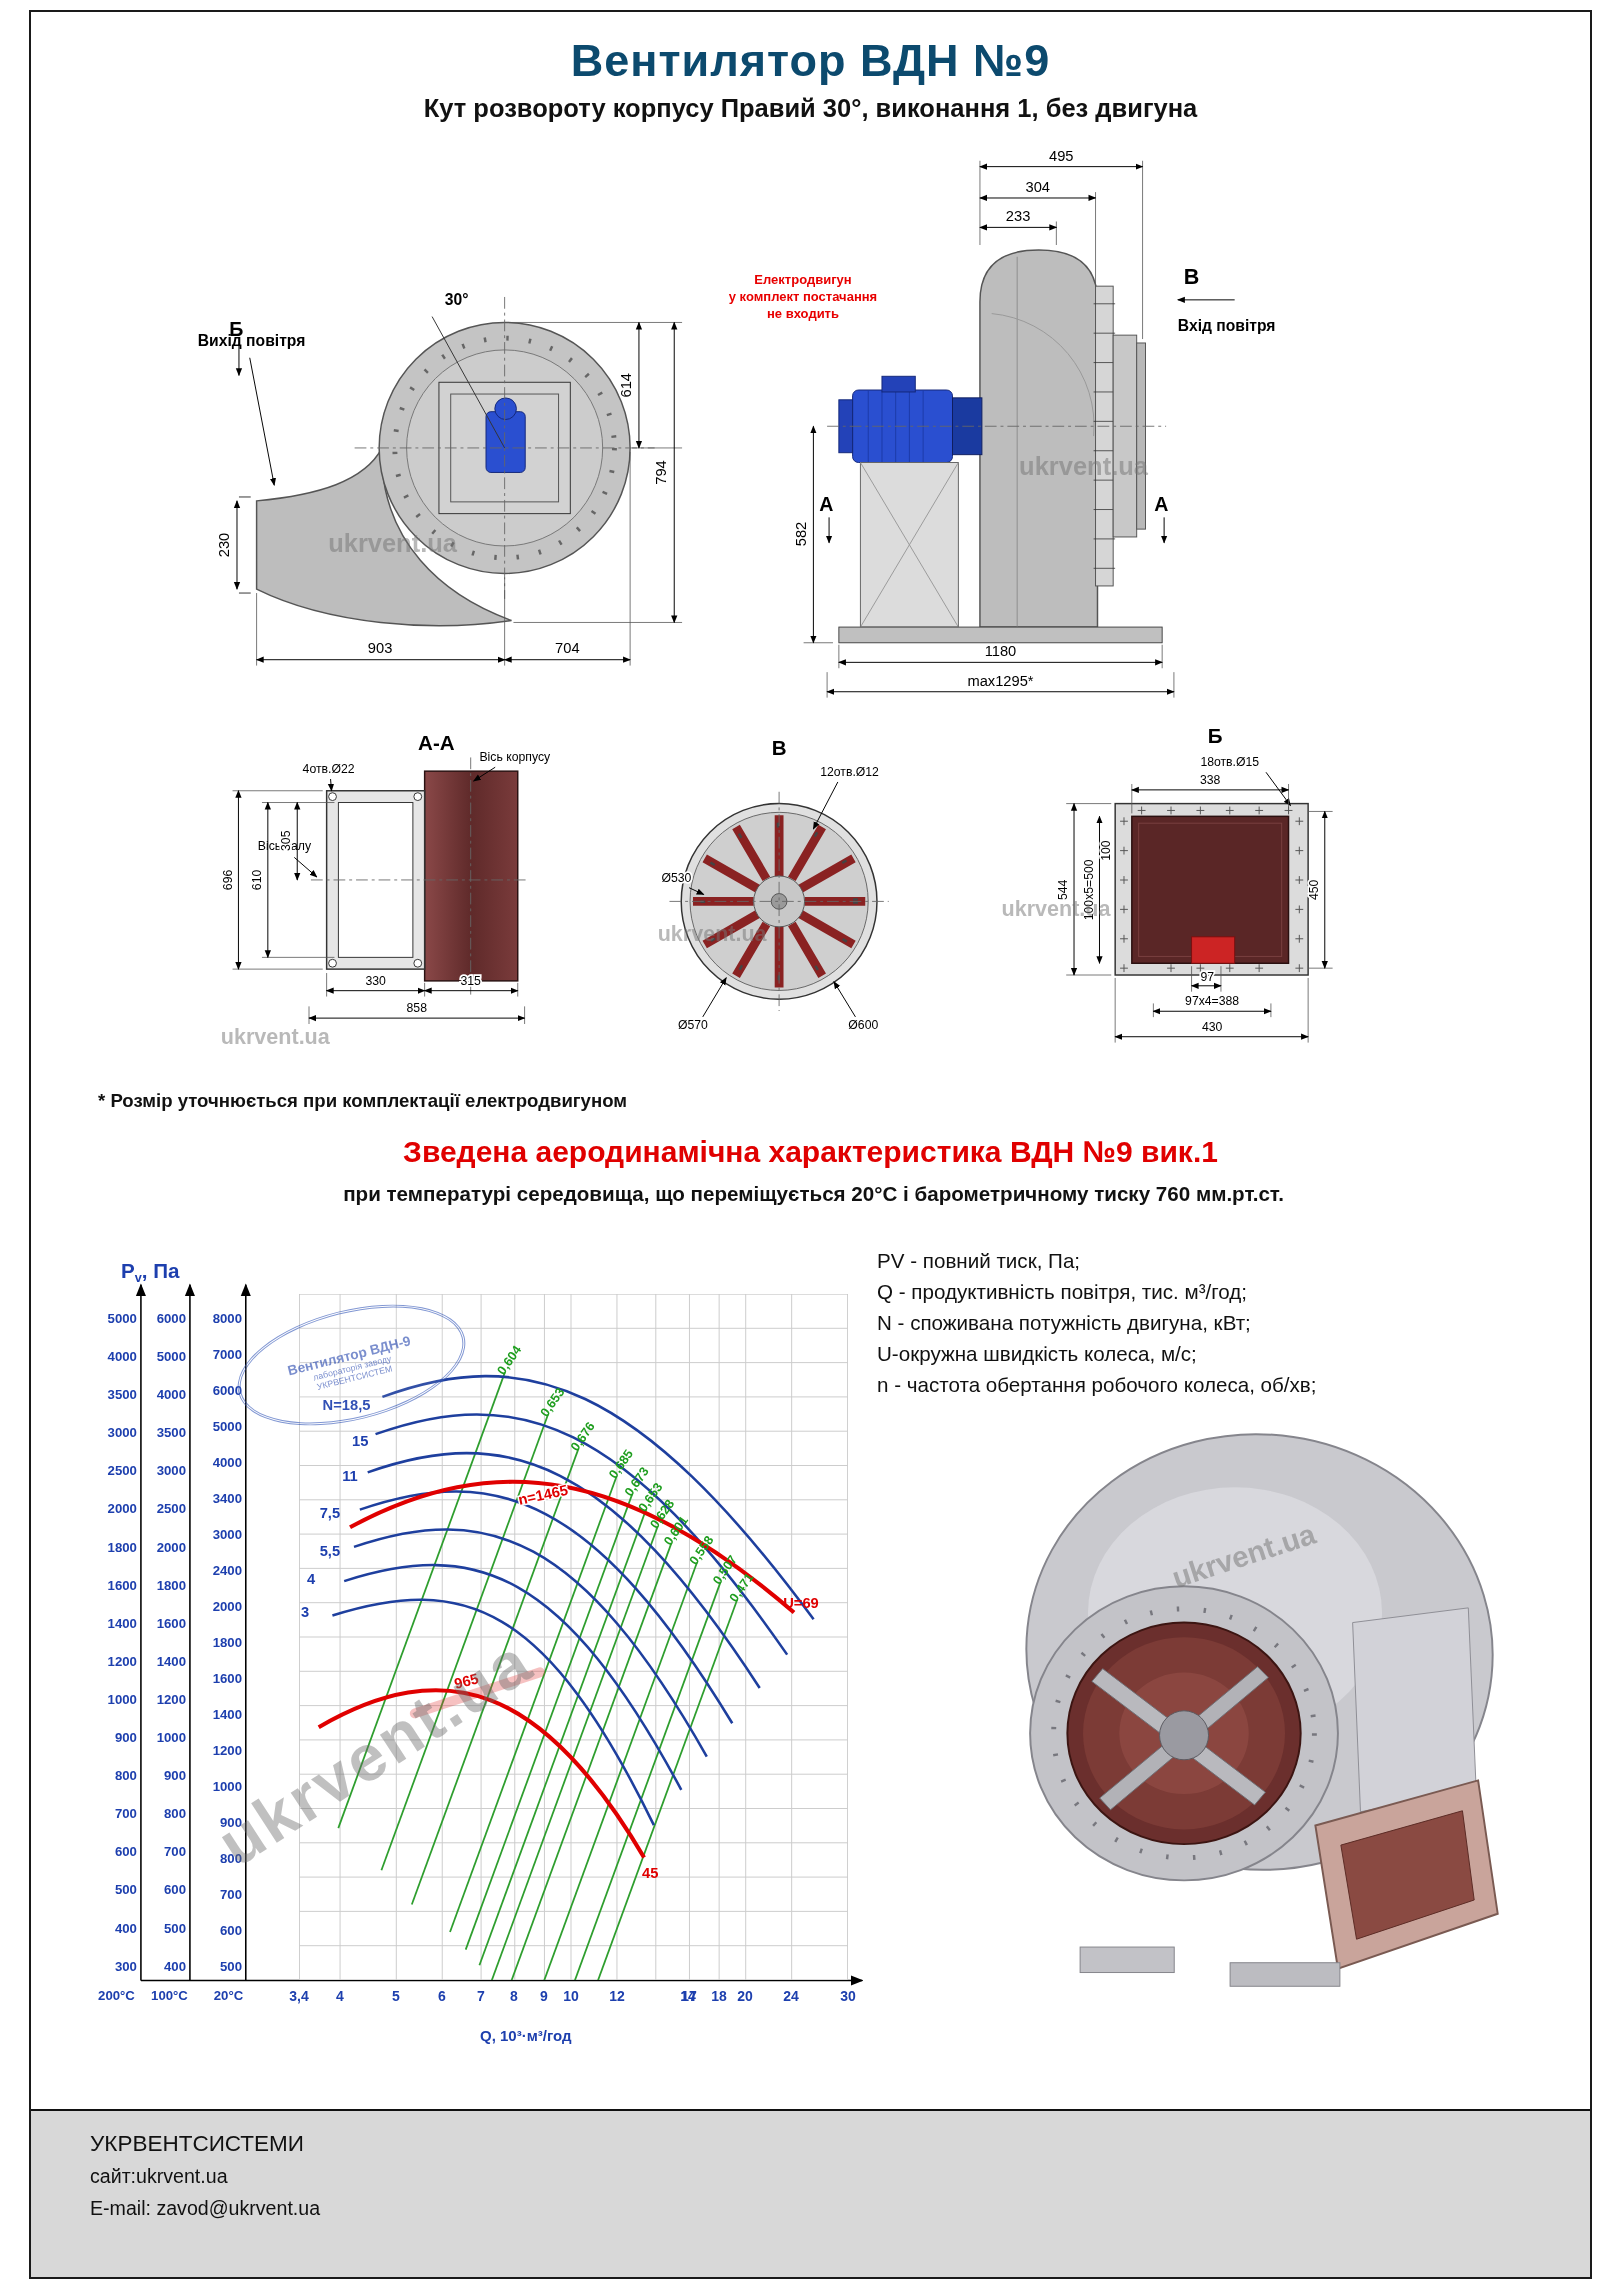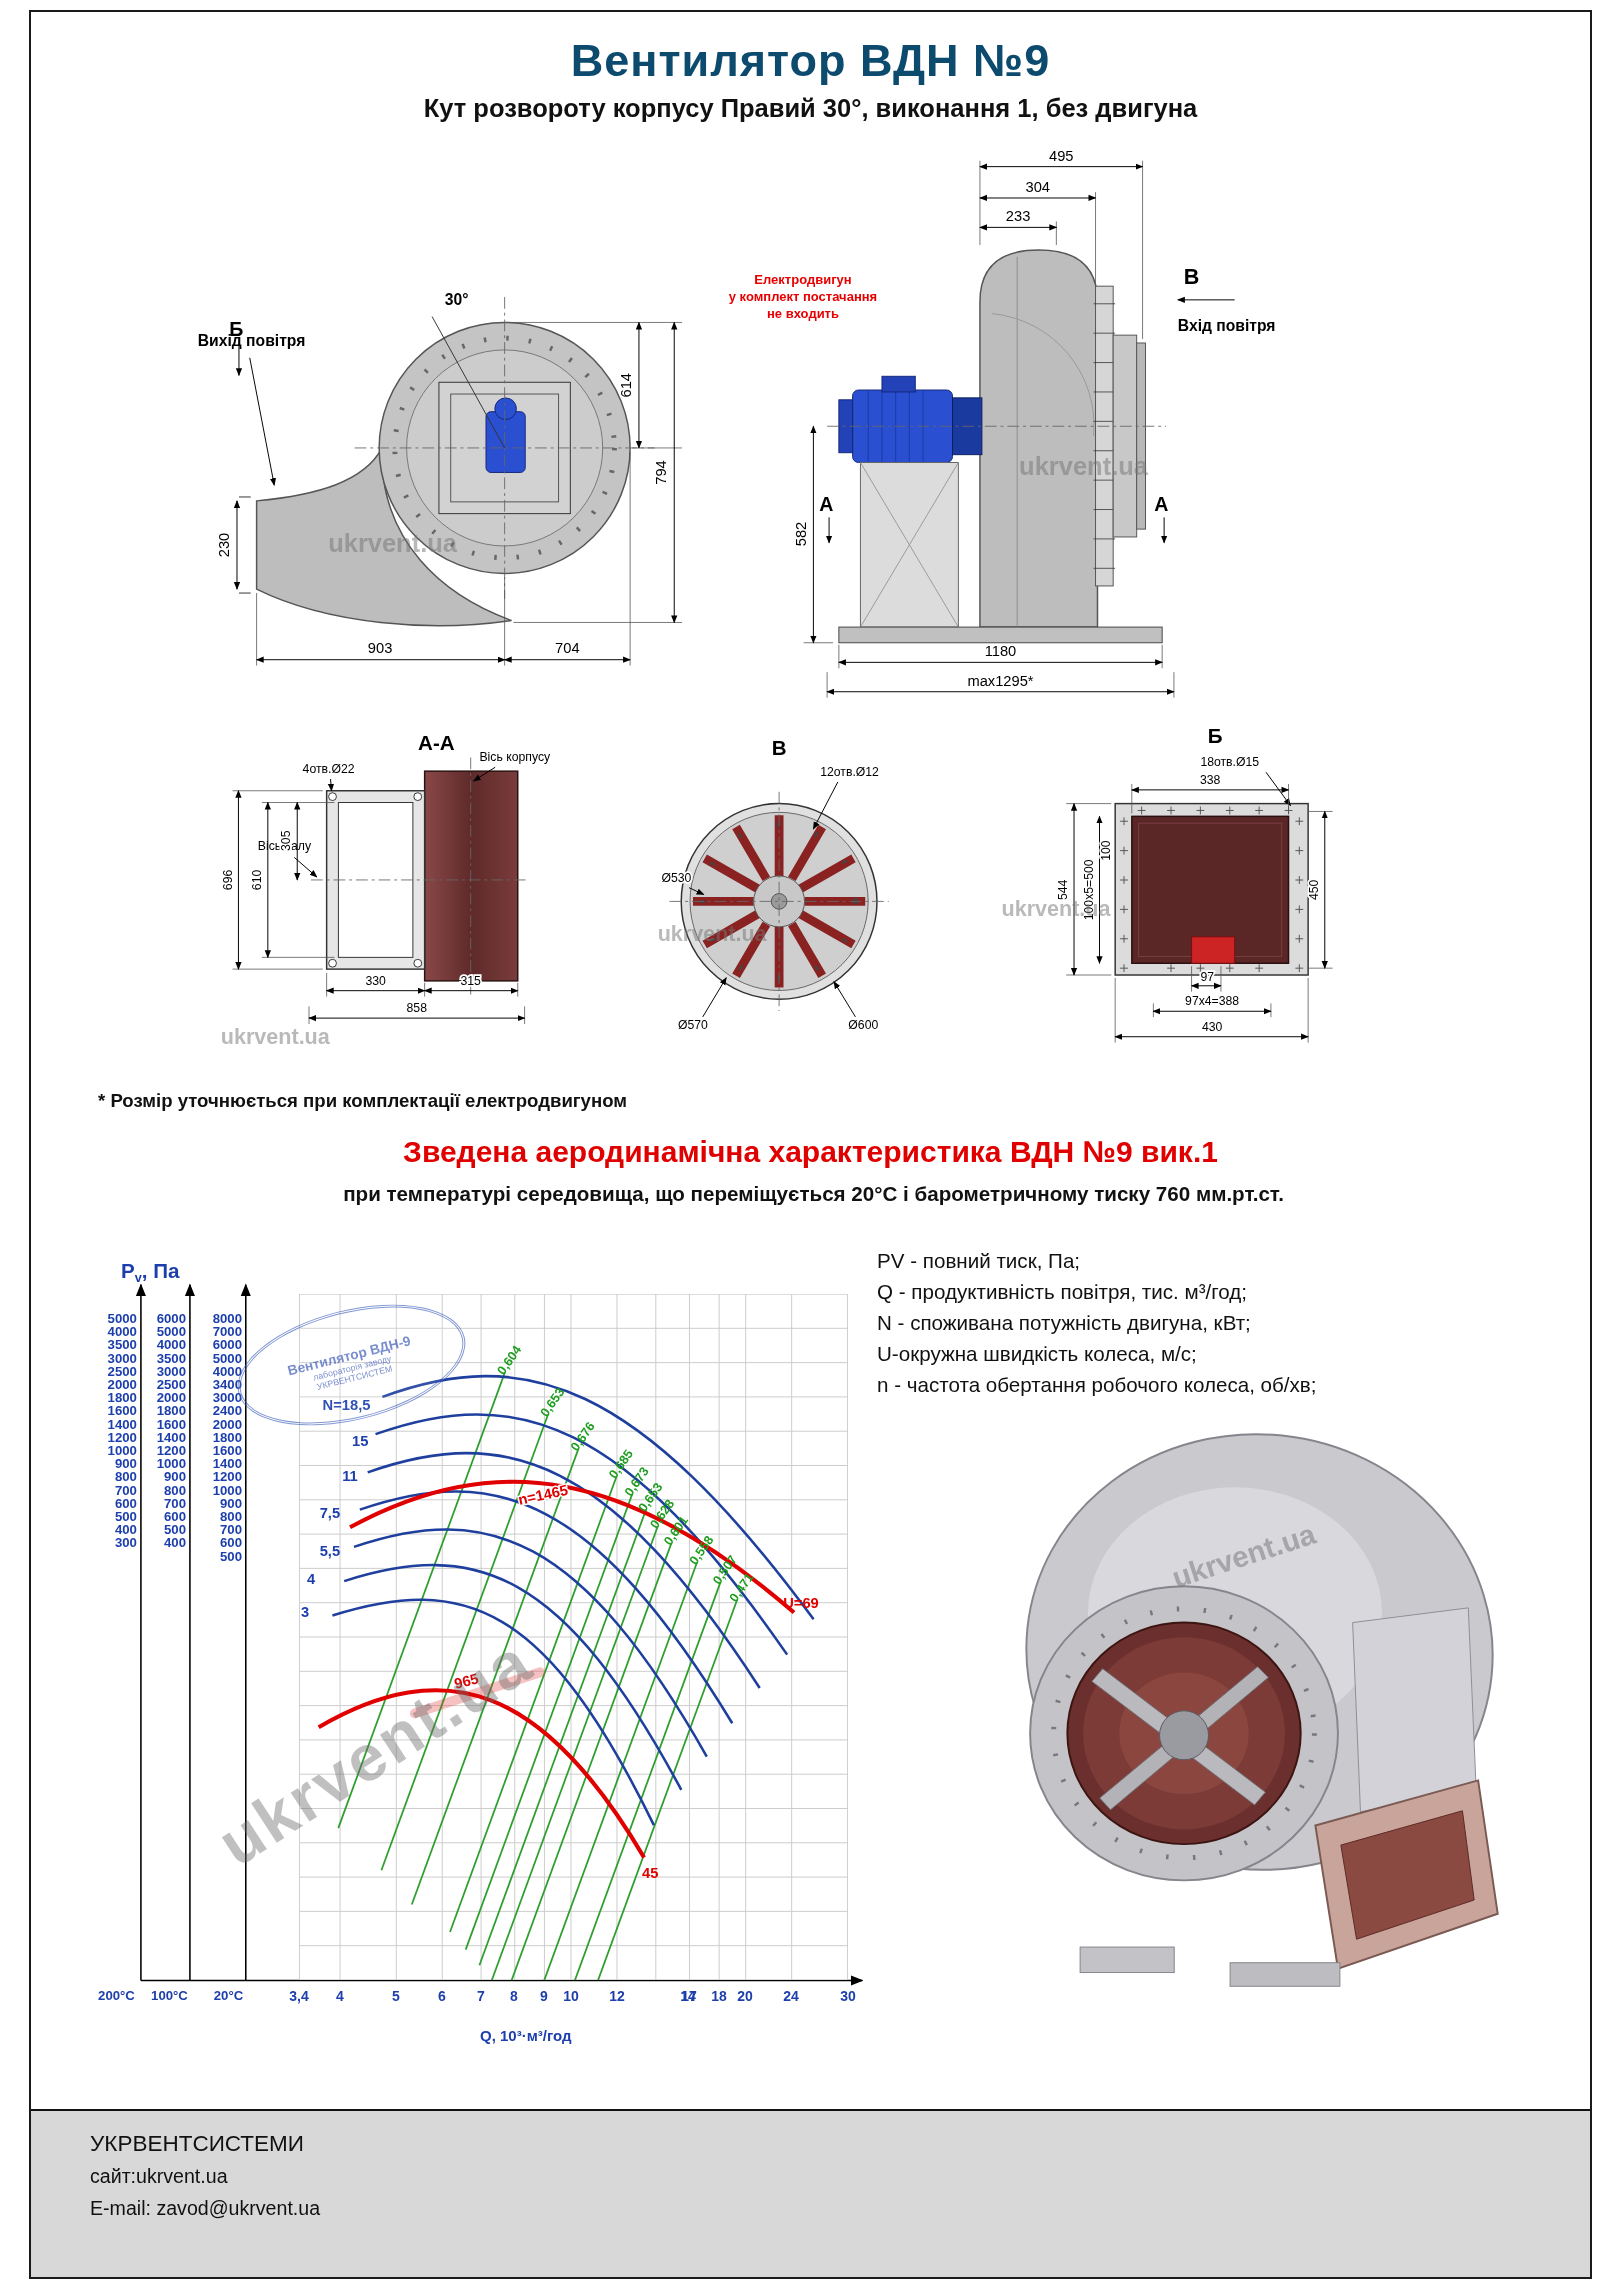--- a/index.html
+++ b/index.html
@@ -10,21 +10,21 @@
   .subtitle{top:94px;left:0;width:100%;text-align:center;font-size:25.5px;font-weight:bold;color:#111}
   .rednote{left:698px;top:272px;width:210px;text-align:center;color:#e80000;font-size:13px;font-weight:bold;line-height:1.3}
   .footnote{left:98px;top:1090px;font-size:18.6px;font-weight:bold}
   .aero-h{top:1135px;left:0;width:100%;text-align:center;font-size:30px;font-weight:bold;color:#e00000}
   .aero-c{top:1182px;left:3px;width:100%;text-align:center;font-size:20.6px;font-weight:bold}
   .defs-list{left:877px;top:1249px;width:686px;font-size:20.6px}
   .defs-list div{margin-bottom:6.9px}
   .chart{left:88px;top:1255px;width:784px;height:814px}
   .ylab{left:33px;top:3.9px;color:#1d3fae;font-weight:bold;font-size:20.6px}
   .ylab .sub{font-size:12.7px;vertical-align:-3.9px}
-  .ycol{top:57px;height:661px;display:flex;flex-direction:column;justify-content:flex-start;text-align:right}
+  .ycol{top:57px;height:661px;display:flex;flex-direction:column;justify-content:space-between;text-align:right}
   .ytick{font-weight:bold;font-size:13.2px;color:#1d3fae;line-height:1}
   .tlab{top:733px;width:53px;text-align:center;color:#1d3fae;font-weight:bold;font-size:13.2px}
   .x-tick{position:absolute;top:733px;transform:translateX(-50%);color:#1d3fae;font-weight:bold;font-size:14px}
   .xlab{left:392px;top:772px;color:#1d3fae;font-weight:bold;font-size:15px}
   .stamp{left:147px;top:55px;width:233px;height:110px;border:3.9px double #3558b8;border-radius:50%;transform:rotate(-14deg);opacity:.62;display:flex;flex-direction:column;align-items:center;justify-content:center;color:#2a4ab0;text-align:center;background:rgba(255,255,255,.15)}
   .stamp .s1{font-size:13.7px;font-weight:bold}
   .stamp .s2{font-size:8.8px}
   .wm-big{left:137px;top:557px;font-size:65px;font-weight:bold;color:rgba(105,105,105,.42);transform:rotate(-33deg);transform-origin:0 50%;letter-spacing:2.9px;white-space:nowrap}
   .footer{left:31px;right:31px;top:2109px;bottom:15.7px;background:#d8d8d8;border-top:2px solid #111;display:flex;justify-content:space-between;padding:19.6px 47px 0 59px}
   .footer-left div{font-size:19.6px;margin-bottom:8.8px}

